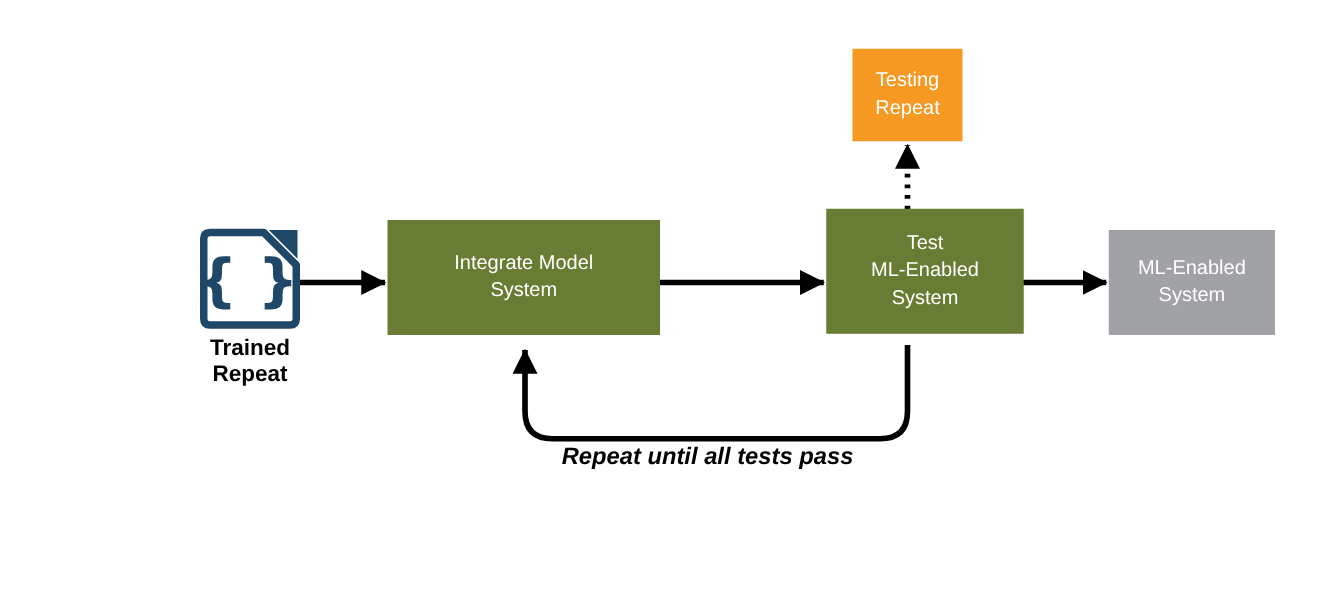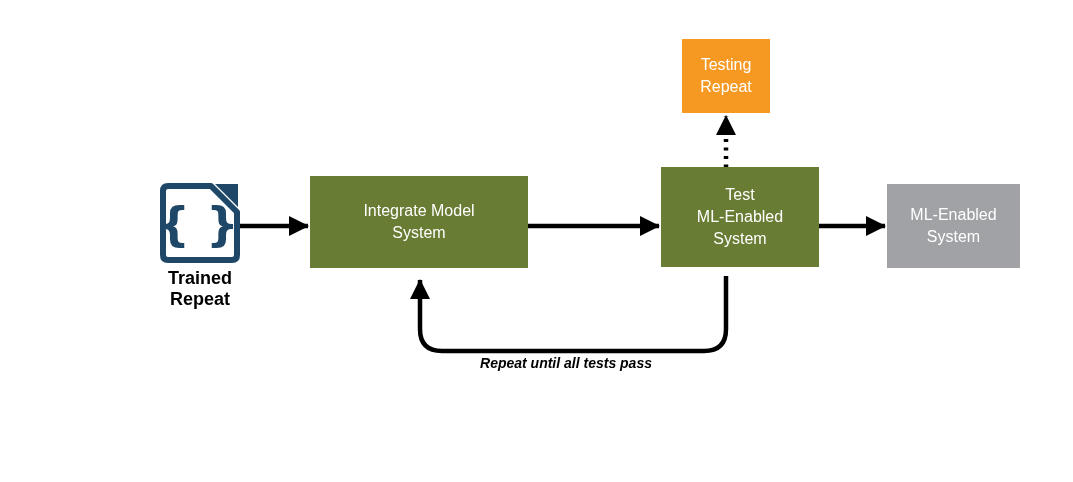--- a/index.html
+++ b/index.html
@@ -104,21 +104,21 @@
     background: var(--box-gray, #A0A2A5);
   }
   .loop-label {
     position: absolute;
     left: 566px;
     top: 355px;
     transform: translateX(-50%);
     white-space: nowrap;
     font-style: italic;
     font-weight: bold;
-    font-size: 14px;
+    font-size: 19px;
     color: var(--label-text, #000);
   }
 </style>
 </head>
 <body>
 
 <div class="canvas">
 
   <svg class="arrows" width="1073" height="482" viewBox="0 0 1073 482">
     <defs>

